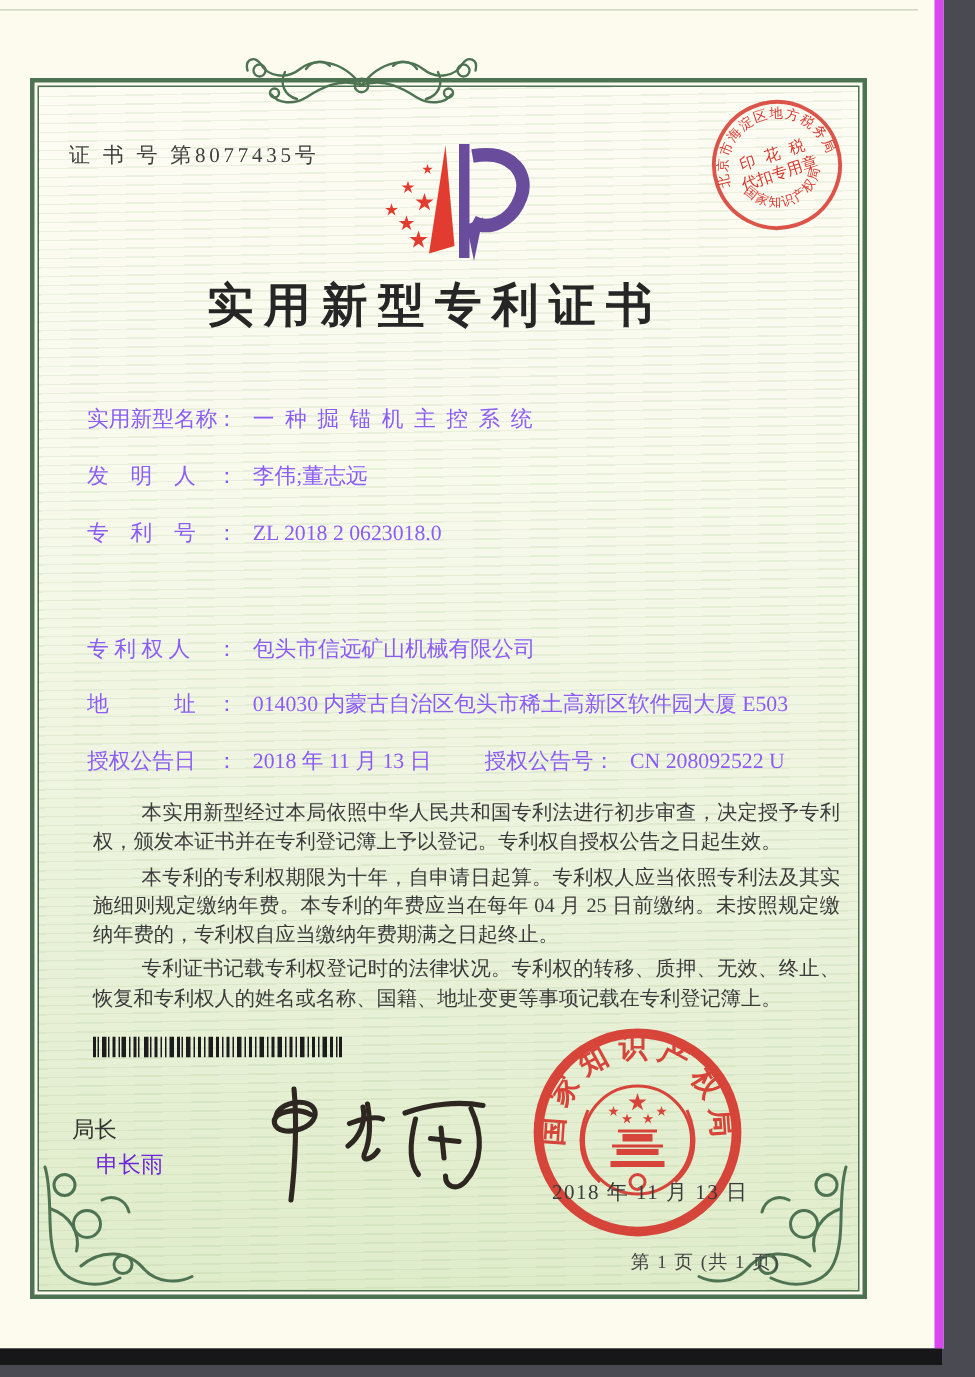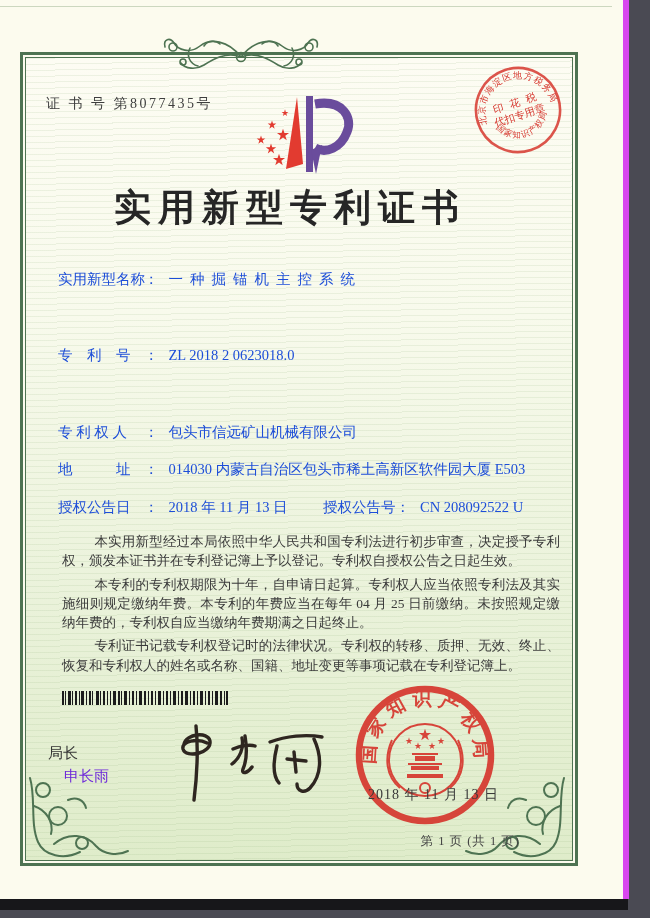--- a/index.html
+++ b/index.html
@@ -32,23 +32,23 @@
       linear-gradient(180deg,#fdfcf3 0%,#f8faec 32%,#eaf2da 68%,#dfecca 100%);
   }
   .orn{position:absolute;pointer-events:none;}
   .content{position:absolute;inset:0;}
   .cert-no{
     position:absolute;left:46px;top:95px;
     font-size:14px;letter-spacing:2.5px;color:#3e3e3e;
   }
   .title{
     position:absolute;left:60px;top:183px;width:460px;text-align:center;
-    font-size:37px;font-weight:bold;letter-spacing:7px;color:#262626;
-  }
-  .row{position:absolute;left:58px;font-size:14.5px;color:#1d4ed8;white-space:nowrap;}
+    font-size:31px;font-weight:bold;letter-spacing:7px;color:#262626;
+  }
+  .row{position:absolute;left:58px;font-size:14.5px;color:#8b5cf6;white-space:nowrap;}
   .row .lbl{display:inline-block;width:86px;}
   .row .colon{display:inline-block;}
   .row .val{margin-left:10px;}
   .r1{top:270px;} .r2{top:308px;} .r3{top:346px;}
   .r4{top:384px;} .r5{top:423px;} .r6{top:460px;} .r7{top:498px;}
   .r1 .val{letter-spacing:7px;}
   .grant2{position:absolute;left:265px;top:0;}
   .paras{position:absolute;left:58px;top:528px;width:506px;}
   .paras p{
     margin:4px;font-size:13.5px;line-height:19.3px;color:#3b3b3b;
@@ -158,20 +158,23 @@
       <text x="48" y="57" font-size="10.5" fill="#d6372e" text-anchor="middle">代扣专用章</text>
       <text font-size="8.5" fill="#d6372e" letter-spacing="1">
         <textPath href="#arcBot" startOffset="50%" text-anchor="middle">国家知识产权局</textPath>
       </text>
     </svg>
 
     <div class="title">实用新型专利证书</div>
 
     <div class="row r1">
       <span class="lbl">实用新型名称</span><span class="colon">：</span><span class="val">一种掘锚机主控系统</span>
+    </div>
+    <div class="row r2">
+      <span class="lbl">发　明　人</span><span class="colon">：</span><span class="val">李伟;董志远</span>
     </div>
     <div class="row r3">
       <span class="lbl">专　利　号</span><span class="colon">：</span><span class="val">ZL 2018 2 0623018.0</span>
     </div>
     <div class="row r5">
       <span class="lbl">专 利 权 人</span><span class="colon">：</span><span class="val">包头市信远矿山机械有限公司</span>
     </div>
     <div class="row r6">
       <span class="lbl">地　　　址</span><span class="colon">：</span><span class="val">014030 内蒙古自治区包头市稀土高新区软件园大厦 E503</span>
     </div>

